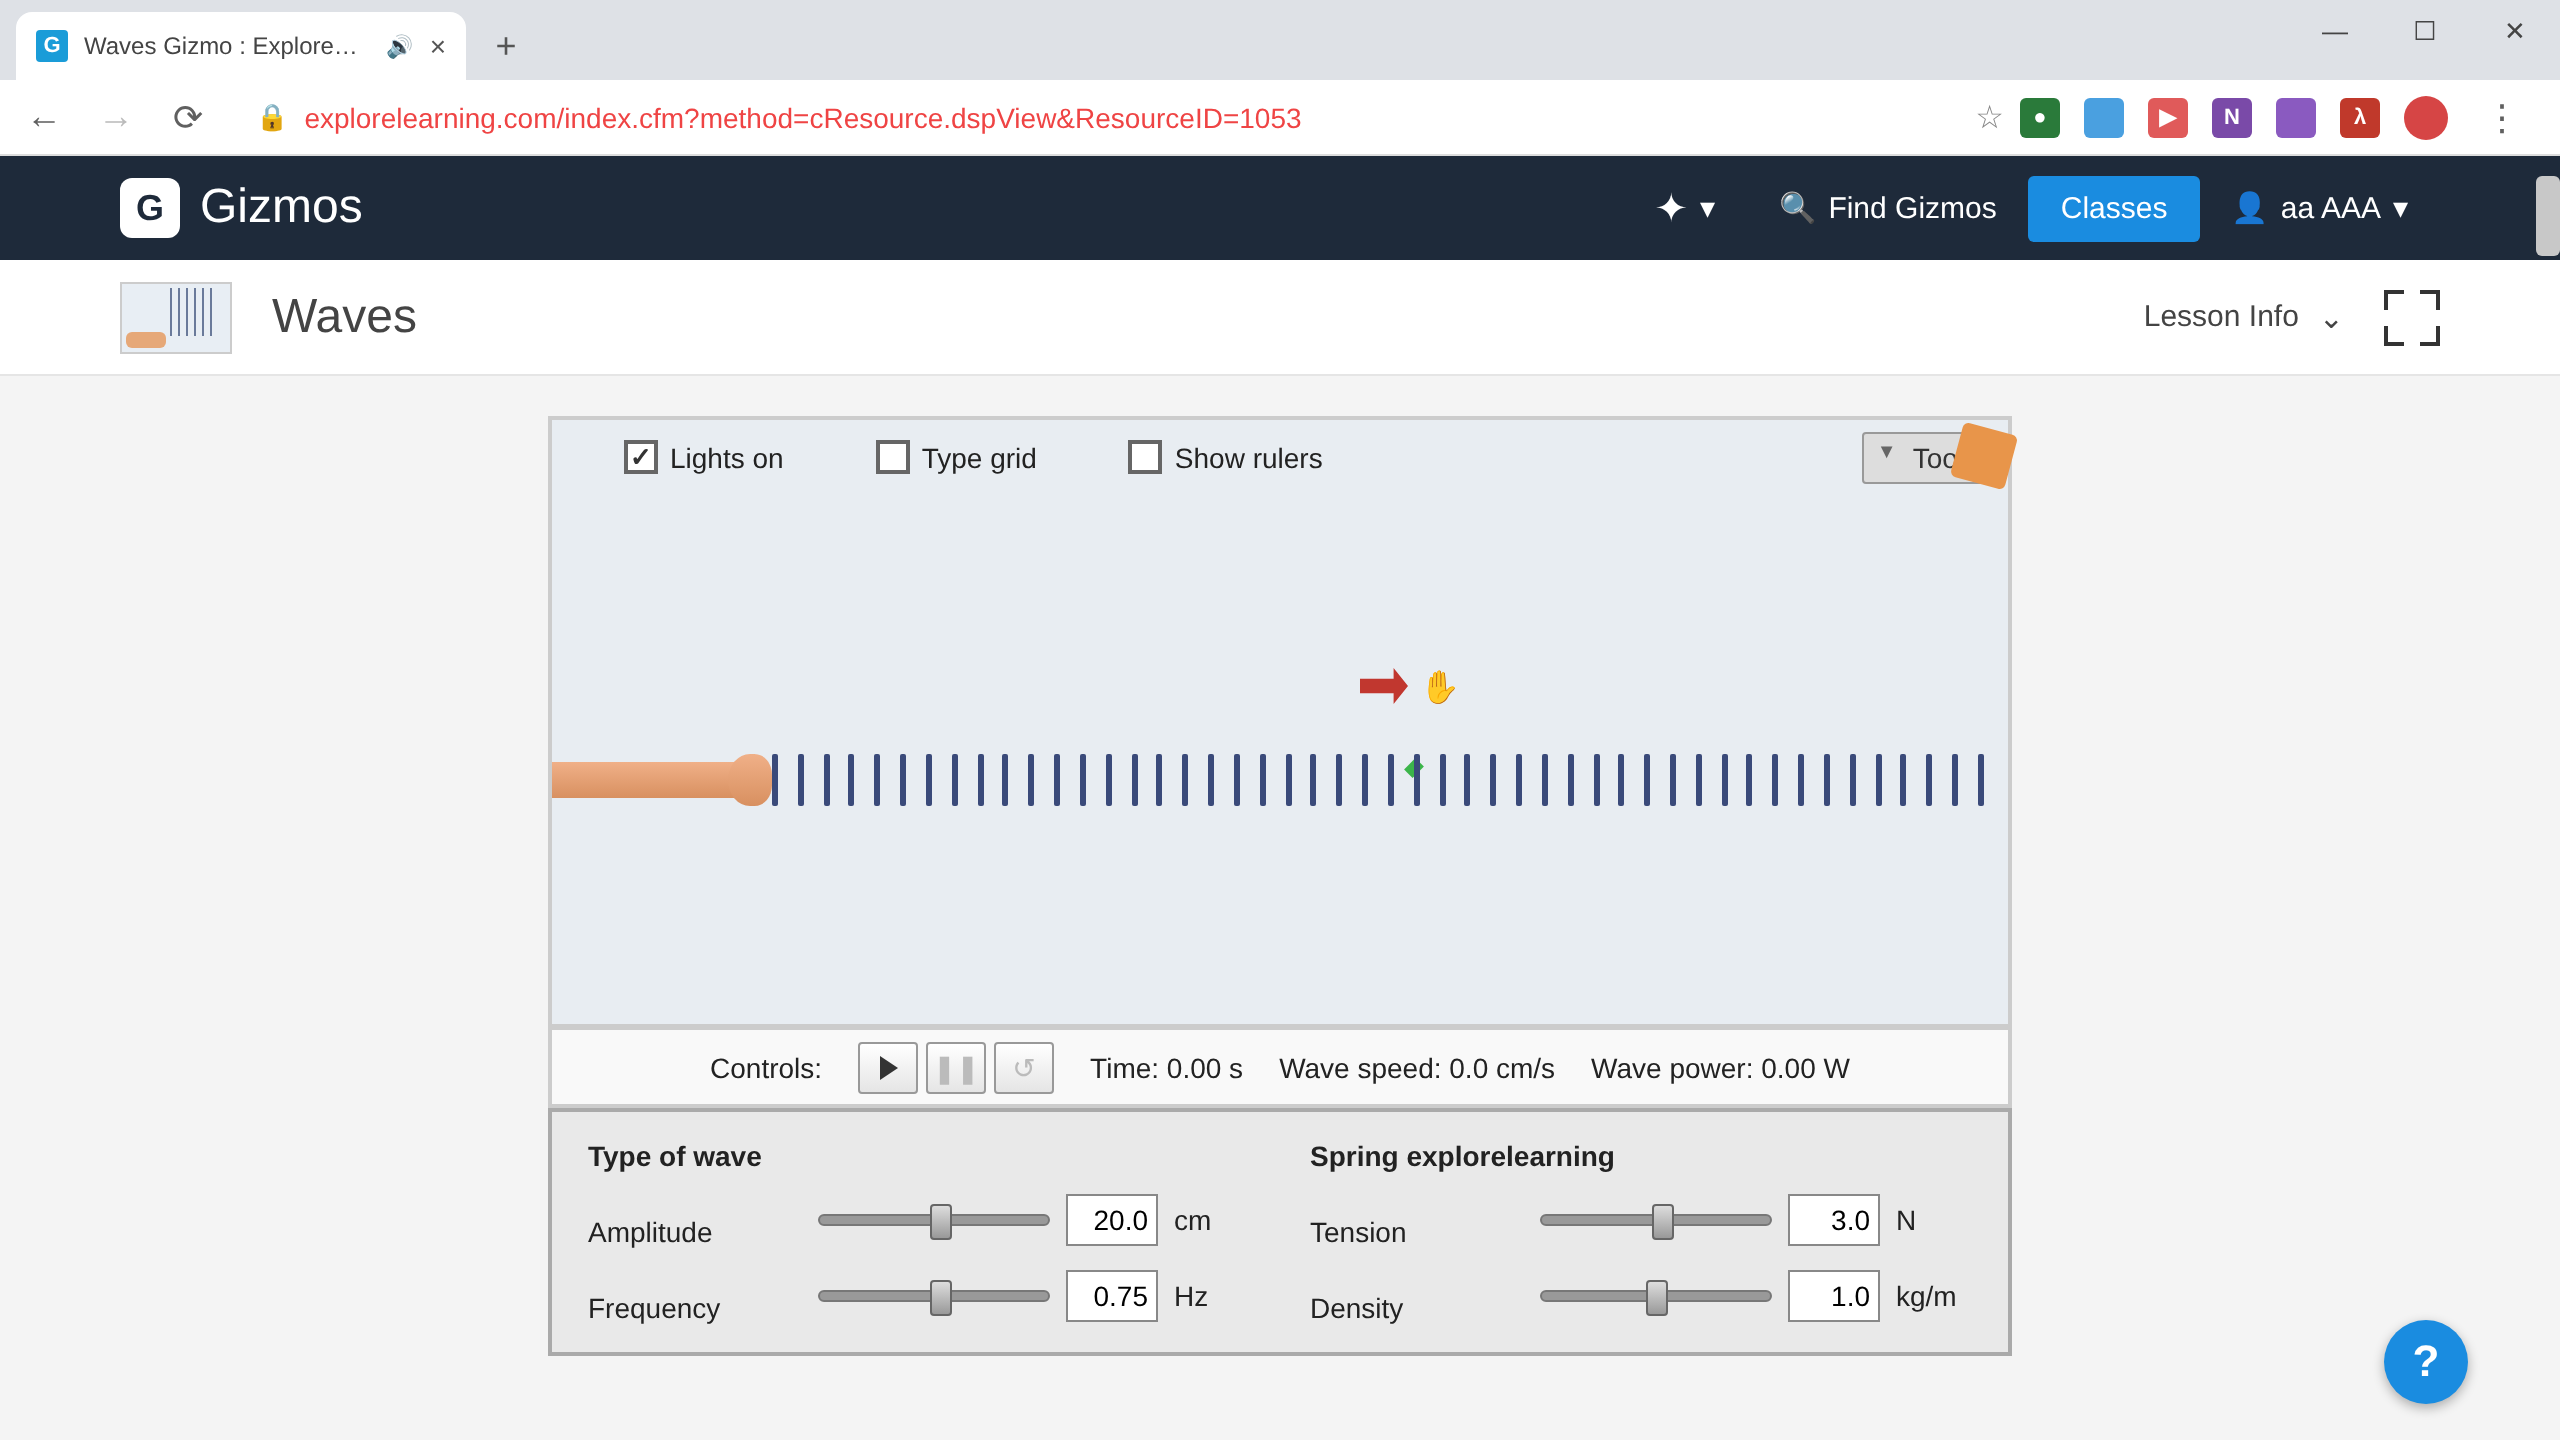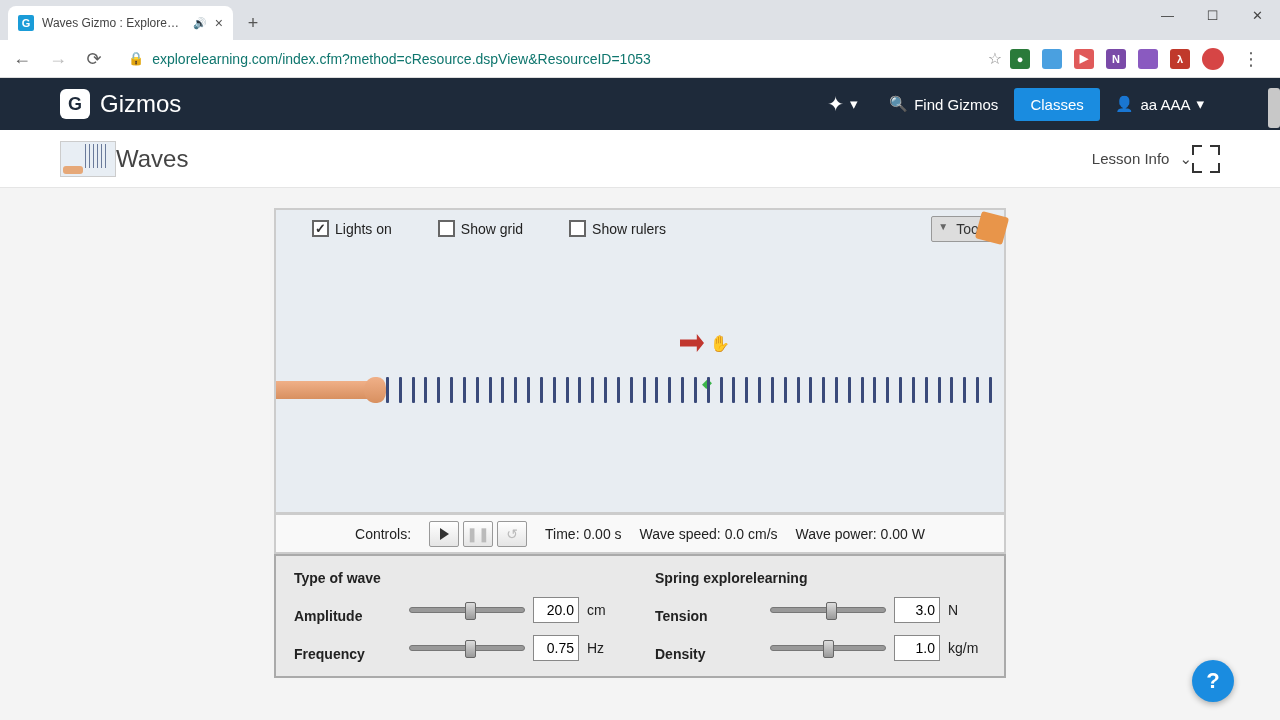--- a/index.html
+++ b/index.html
@@ -14,38 +14,38 @@
 .tab-close { font-size: 14px; color: #555; cursor: pointer; }
 .new-tab { width: 28px; height: 28px; display:flex; align-items:center; justify-content:center; font-size:18px; color:#555; margin-left:6px; margin-bottom:3px; cursor:pointer; }
 .window-controls { position: absolute; right: 0; top: 0; display: flex; }
 .win-btn { width: 45px; height: 30px; display:flex; align-items:center; justify-content:center; color:#444; cursor:pointer; font-size:13px; }
 
 .addr-bar { height: 38px; background: #fff; display:flex; align-items:center; padding: 0 8px; gap: 8px; border-bottom: 1px solid #ddd; }
 .nav-btn { width: 28px; height: 28px; display:flex; align-items:center; justify-content:center; color:#606060; cursor:pointer; font-size:18px; border-radius:50%; }
 .nav-btn.disabled { color:#bbb; }
 .url-area { flex:1; display:flex; align-items:center; gap:8px; height:30px; border-radius:15px; padding:0 12px; }
 .lock-icon { font-size:13px; color:#606060; }
-.url-text { font-size:14px; color:#0f766e; }
+.url-text { font-size:14px; color:#ef4444; }
 .star-icon { color:#888; font-size:16px; cursor:pointer; }
 .ext-icons { display:flex; align-items:center; gap:12px; padding-right:6px; }
 .ext-icon { width:20px; height:20px; border-radius:3px; display:flex; align-items:center; justify-content:center; font-size:11px; font-weight:bold; color:#fff; }
 .avatar-circ { width:22px; height:22px; background:#d64545; border-radius:50%; }
 .menu-dots { font-size:18px; color:#606060; cursor:pointer; padding:0 6px; }
 
 
 .app-header { height: 52px; background: #1e2a3a; display:flex; align-items:center; padding: 0 60px; color:#fff; }
 .logo-box { width:30px; height:30px; background:#fff; border-radius:6px; display:flex; align-items:center; justify-content:center; color:#1e2a3a; font-weight:bold; font-size:18px; margin-right:10px; }
 .logo-text { font-size:24px; font-weight:500; }
 .header-spacer { flex:1; }
 .header-item { display:flex; align-items:center; gap:6px; padding:0 16px; cursor:pointer; font-size:15px; }
 .classes-btn { background:#1a8ce0; padding:8px 16px; border-radius:3px; }
 .sparkle-icon { font-size:20px; }
 
 
-.page-title-bar { height: 58px; background:#fff; display:flex; align-items:center; padding:4px 60px; border-bottom:1px solid #e5e5e5; }
+.page-title-bar { height: 58px; background:#fff; display:flex; align-items:center; padding:4px 60px; gap:20px; border-bottom:1px solid #e5e5e5; }
 .gizmo-thumb { width:56px; height:36px; background:#e8eef4; border:1px solid #ccc; position:relative; overflow:hidden; }
 .gizmo-thumb::before { content:""; position:absolute; bottom:2px; left:2px; width:20px; height:8px; background:#e6a878; border-radius:3px; }
 .gizmo-thumb::after { content:""; position:absolute; top:2px; right:6px; width:24px; height:24px; background:repeating-linear-gradient(90deg,#6a7a9a 0 1px,transparent 1px 4px); }
 .page-title { font-size:24px; color:#444; flex:1; }
 .lesson-info { display:flex; align-items:center; gap:10px; color:#444; font-size:15px; cursor:pointer; }
 .fullscreen-btn { width:28px; height:28px; display:grid; grid-template:1fr 1fr/1fr 1fr; gap:2px; cursor:pointer; }
 .fullscreen-btn span { position:relative; }
 .fullscreen-btn span::before { content:""; position:absolute; width:8px; height:8px; border:2px solid #333; }
 .fullscreen-btn span:nth-child(1)::before { top:0; left:0; border-right:none; border-bottom:none; }
 .fullscreen-btn span:nth-child(2)::before { top:0; right:0; border-left:none; border-bottom:none; }
@@ -83,21 +83,21 @@
 .ctrl-buttons { display:flex; gap:4px; }
 .ctrl-btn { width:30px; height:26px; border:1px solid #999; background:linear-gradient(#fff,#e5e5e5); display:flex; align-items:center; justify-content:center; cursor:pointer; border-radius:2px; color:#333; }
 .ctrl-btn.disabled { color:#bbb; }
 .play-tri { width:0; height:0; border-left:9px solid #333; border-top:6px solid transparent; border-bottom:6px solid transparent; }
 .status-item { }
 
 
 .param-panel { border:2px solid #aaa; background:#e9e9e9; padding:14px 18px; display:grid; grid-template-columns:1fr 1fr; gap:10px 30px; font-size:14px; color:#222; }
 .param-row { display:flex; align-items:center; gap:10px; }
 .param-label { width:105px; font-weight:bold; }
-.param-label.normal { font-weight:bold;margin-top:12px; }
+.param-label.normal { font-weight:normal;margin-top:12px; }
 .dropdown { width:145px; height:28px; border:1px solid #777; background:linear-gradient(#fff,#e8e8e8); display:flex; align-items:center; padding:0 8px; font-size:13px; position:relative; cursor:pointer; }
 .dropdown::after { content:"▼"; position:absolute; right:6px; font-size:9px; color:#555; }
 .slider-wrap { flex:1; display:flex; align-items:center; gap:8px; }
 .slider { flex:1; height:6px; background:#999; border-radius:3px; position:relative; border:1px solid #777; }
 .slider-thumb { position:absolute; top:-6px; width:11px; height:18px; background:linear-gradient(#ddd,#999); border:1px solid #666; border-radius:2px; cursor:pointer; }
 .num-input { width:46px; height:26px; border:1px solid #888; background:#fff; text-align:right; padding:0 4px; font-size:14px; }
 .unit { width:38px; font-size:14px; }
 
 
 .help-fab { position:fixed; bottom:18px; right:46px; width:42px; height:42px; background:#1a8ce0; border-radius:50%; color:#fff; display:flex; align-items:center; justify-content:center; font-size:22px; font-weight:bold; cursor:pointer; box-shadow:0 2px 6px rgba(0,0,0,.3); }
@@ -185,21 +185,21 @@
   <div class="gizmo-frame">
 
     <div class="sim-area">
       <div class="sim-toolbar">
         <div class="check-item">
           <div class="checkbox checked"></div>
           <span>Lights on</span>
         </div>
         <div class="check-item">
           <div class="checkbox"></div>
-          <span>Show grid</span>
+          <span>Type grid</span>
         </div>
         <div class="check-item">
           <div class="checkbox"></div>
           <span>Show rulers</span>
         </div>
       </div>
       <div class="tools-btn"><span>Tools</span></div>
       <div class="tools-badge"></div>
 
       <div class="pointer-red"></div>

